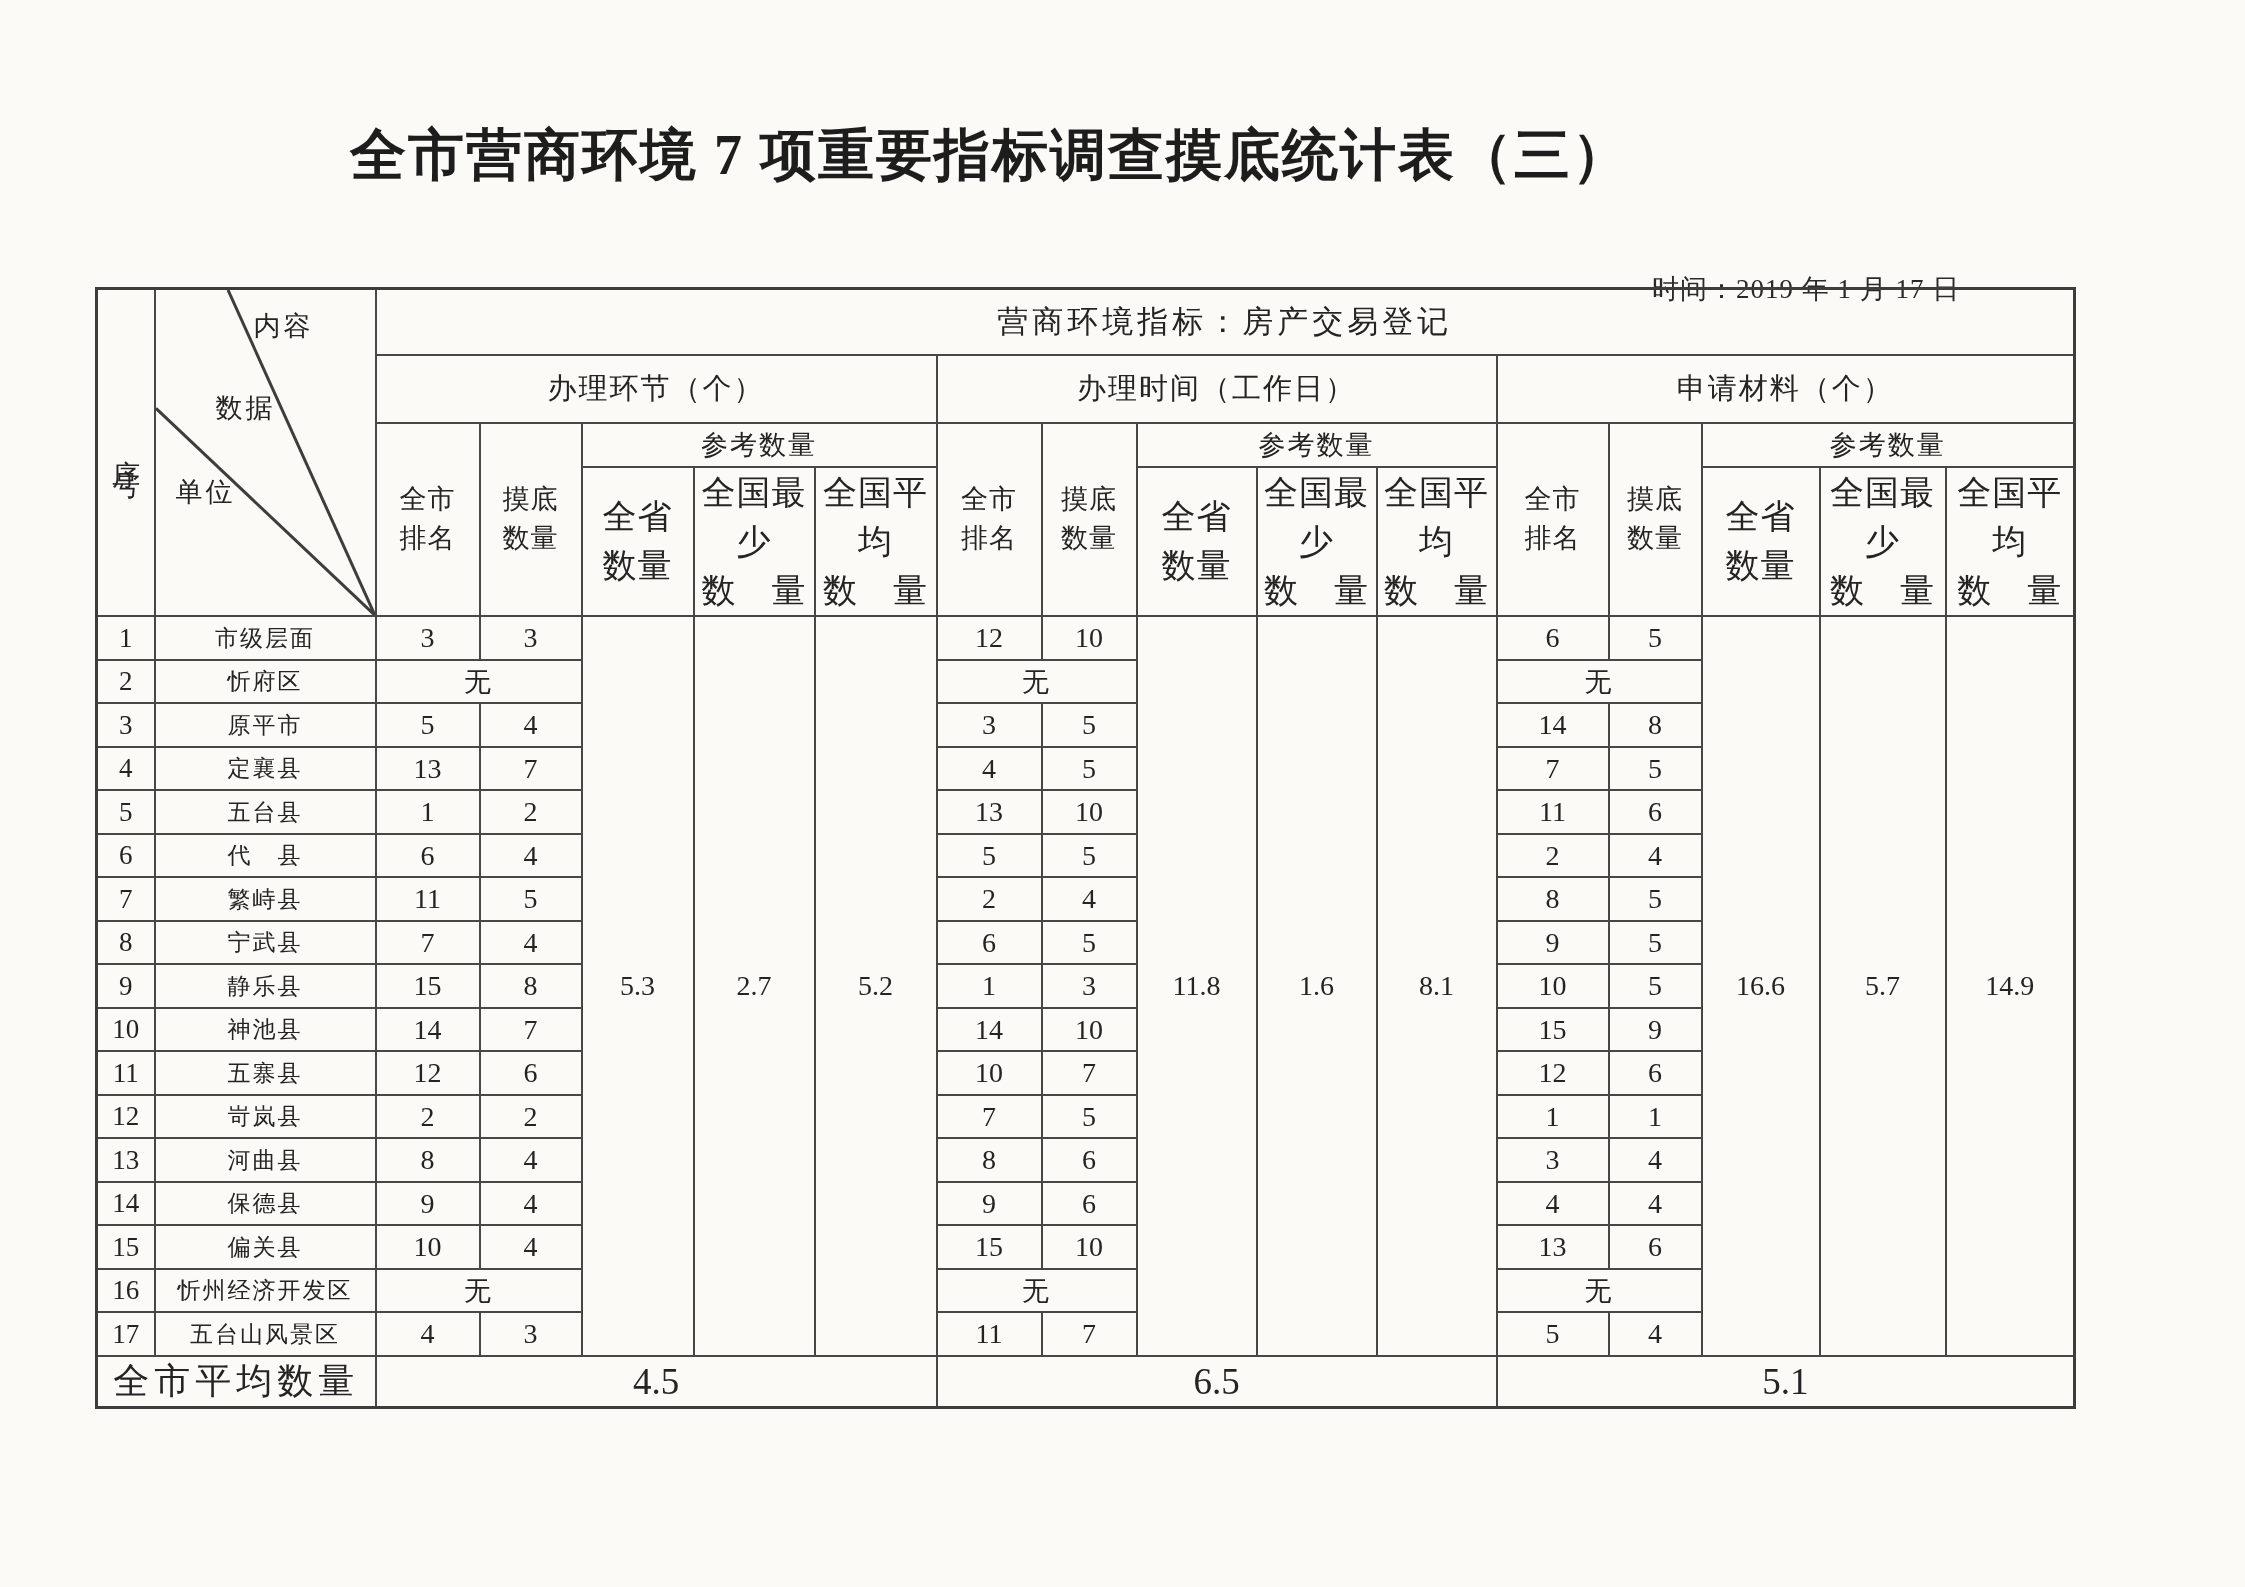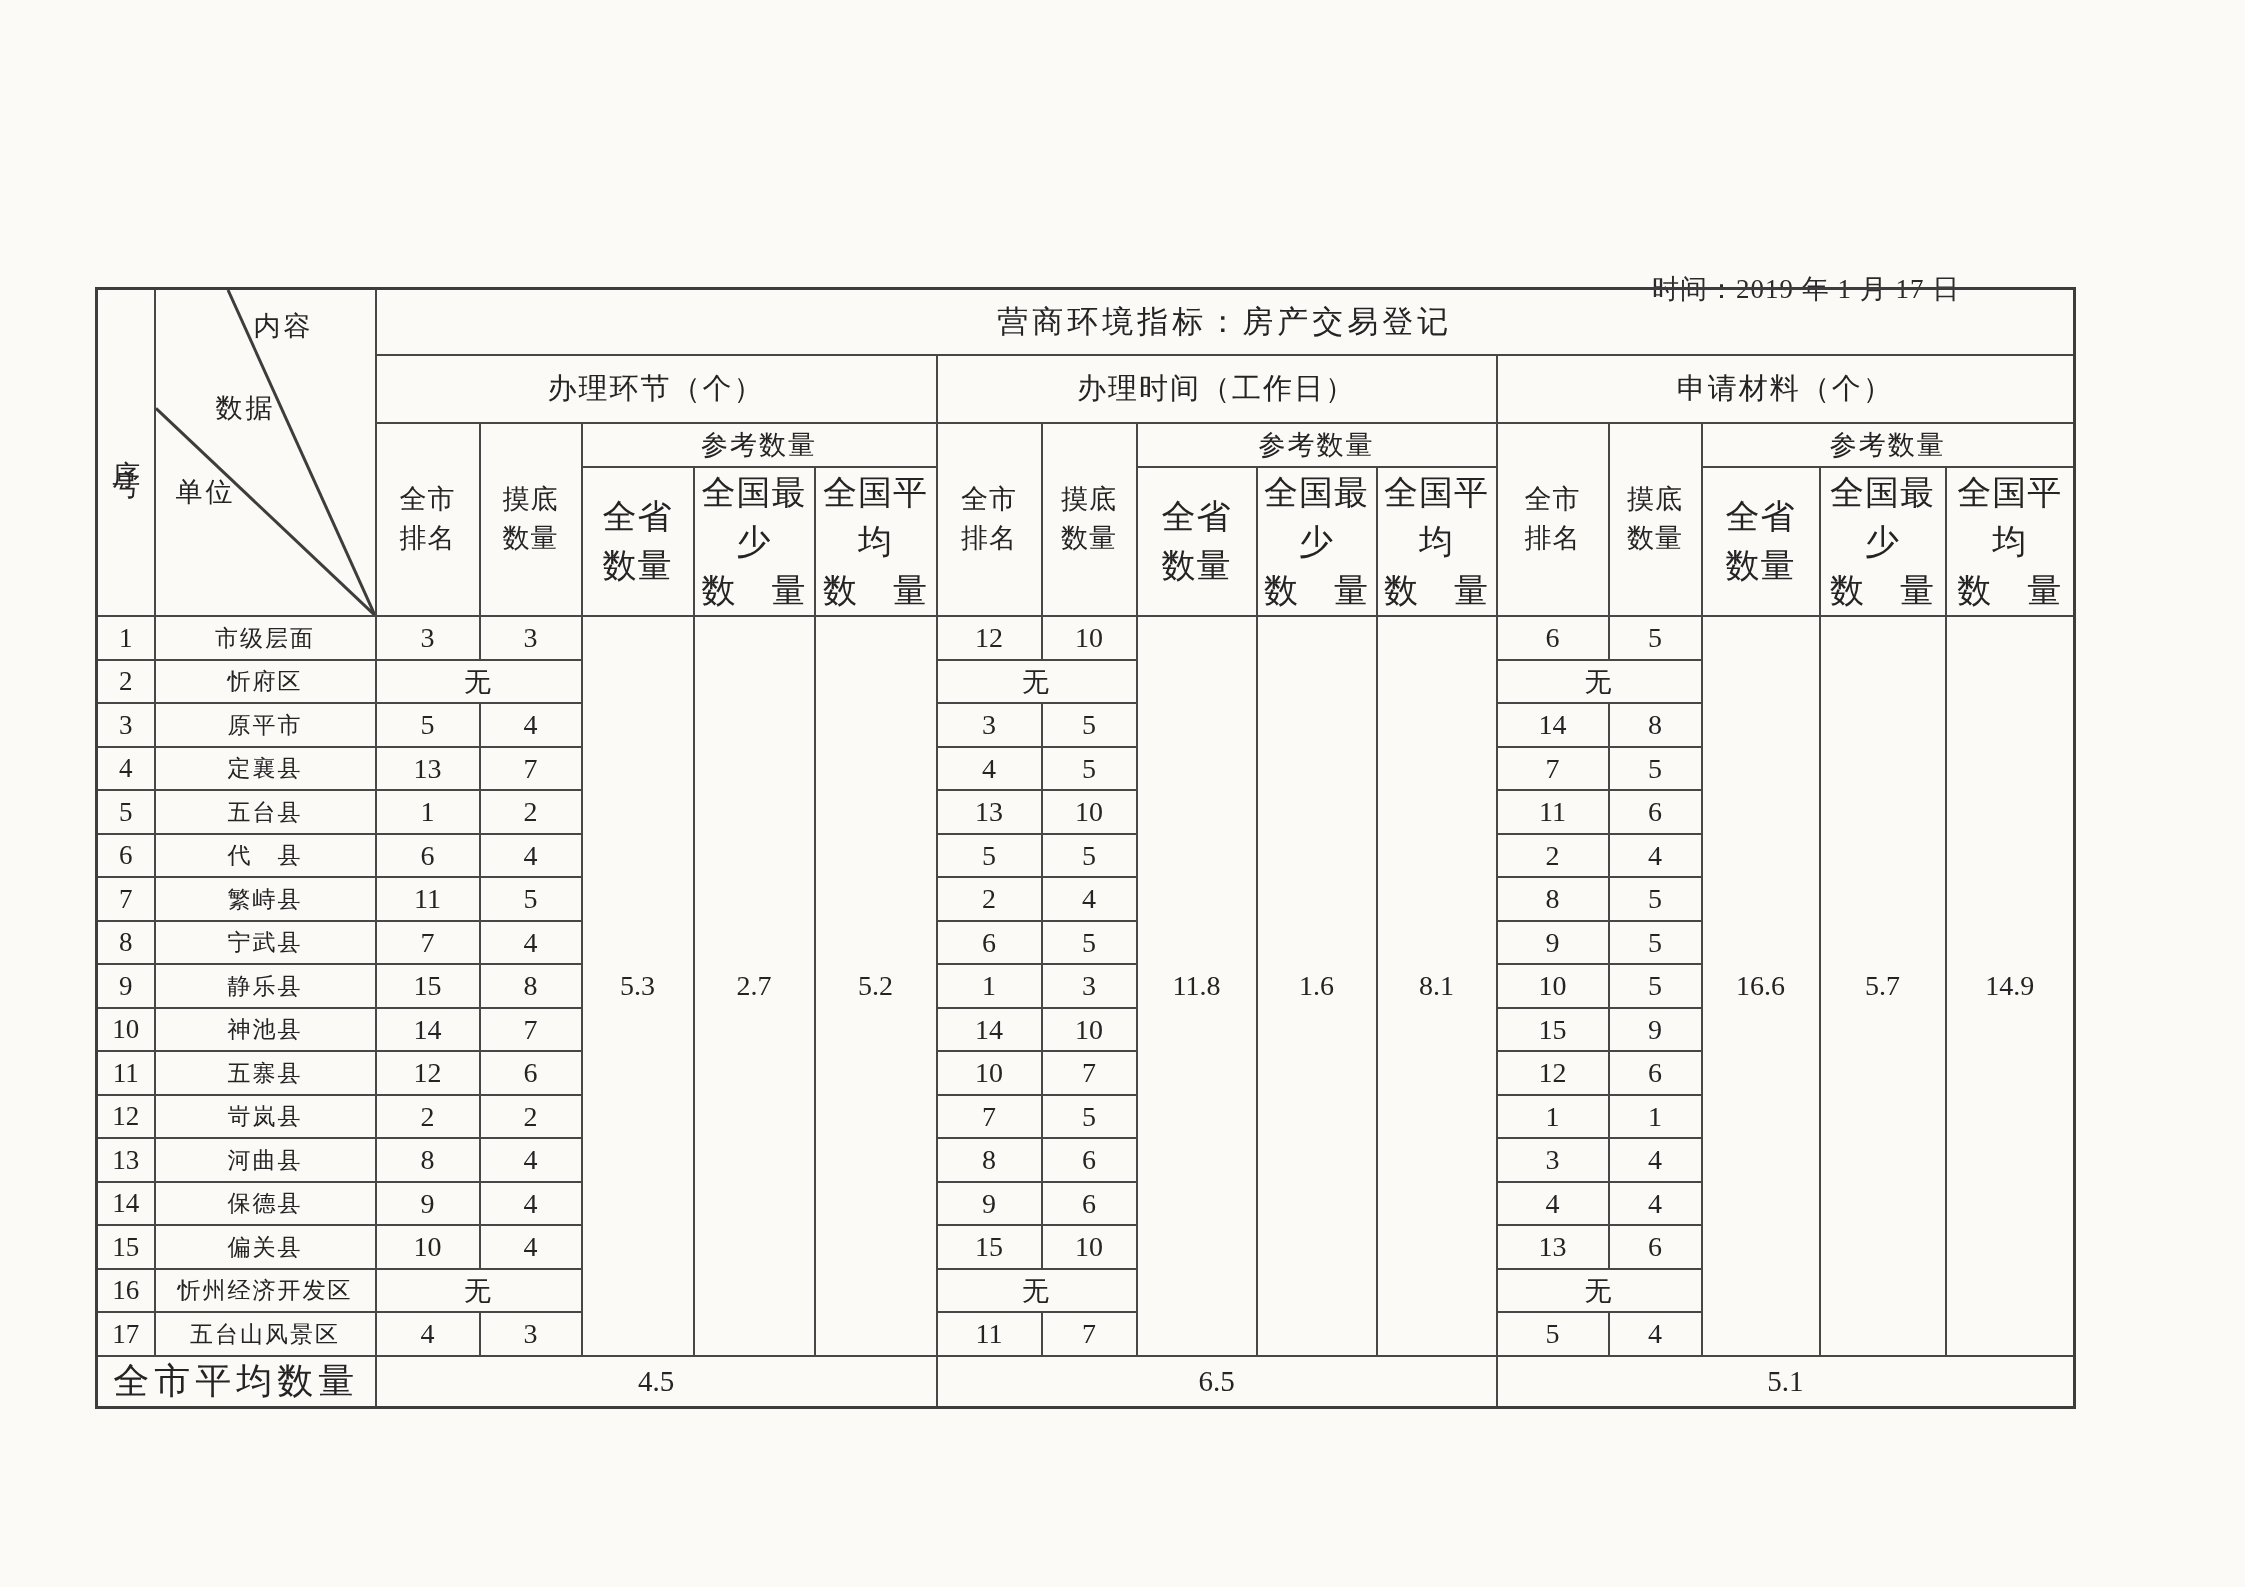--- a/index.html
+++ b/index.html
@@ -69,27 +69,28 @@
   .lbl-unit    { left:20px; top:184px; }
 
   td.no-cell   { font-size:27px; }
   td.unit-cell { font-size:23px; letter-spacing:2px; }
   td.num-cell  { font-size:28px; }
   td.none-cell { font-size:27px; letter-spacing:2px; }
   td.ref-cell  { font-size:28px; }
   .bold { font-weight:bold; }
 
   td.avg-label { font-size:36px; font-weight:bold; letter-spacing:5px;margin-left:20px; }
-  td.avg-value { font-size:29px; font-weight:bold;margin-left:16px; }
+  td.avg-value { font-size:37px; font-weight:bold;margin-left:16px; }
 </style>
 </head>
 <body>
 
 <div class="page">
 
+  <div class="doc-title">全市营商环境 7 项重要指标调查摸底统计表（三）</div>
   <div class="doc-date">时间：2019 年 1 月 17 日</div>
 
   <table class="stats">
     <colgroup>
       <col style="width:58px">
         <col style="width:221px">
       <col style="width:104px">
         <col style="width:102px">
         <col style="width:112px">
         <col style="width:121px">

